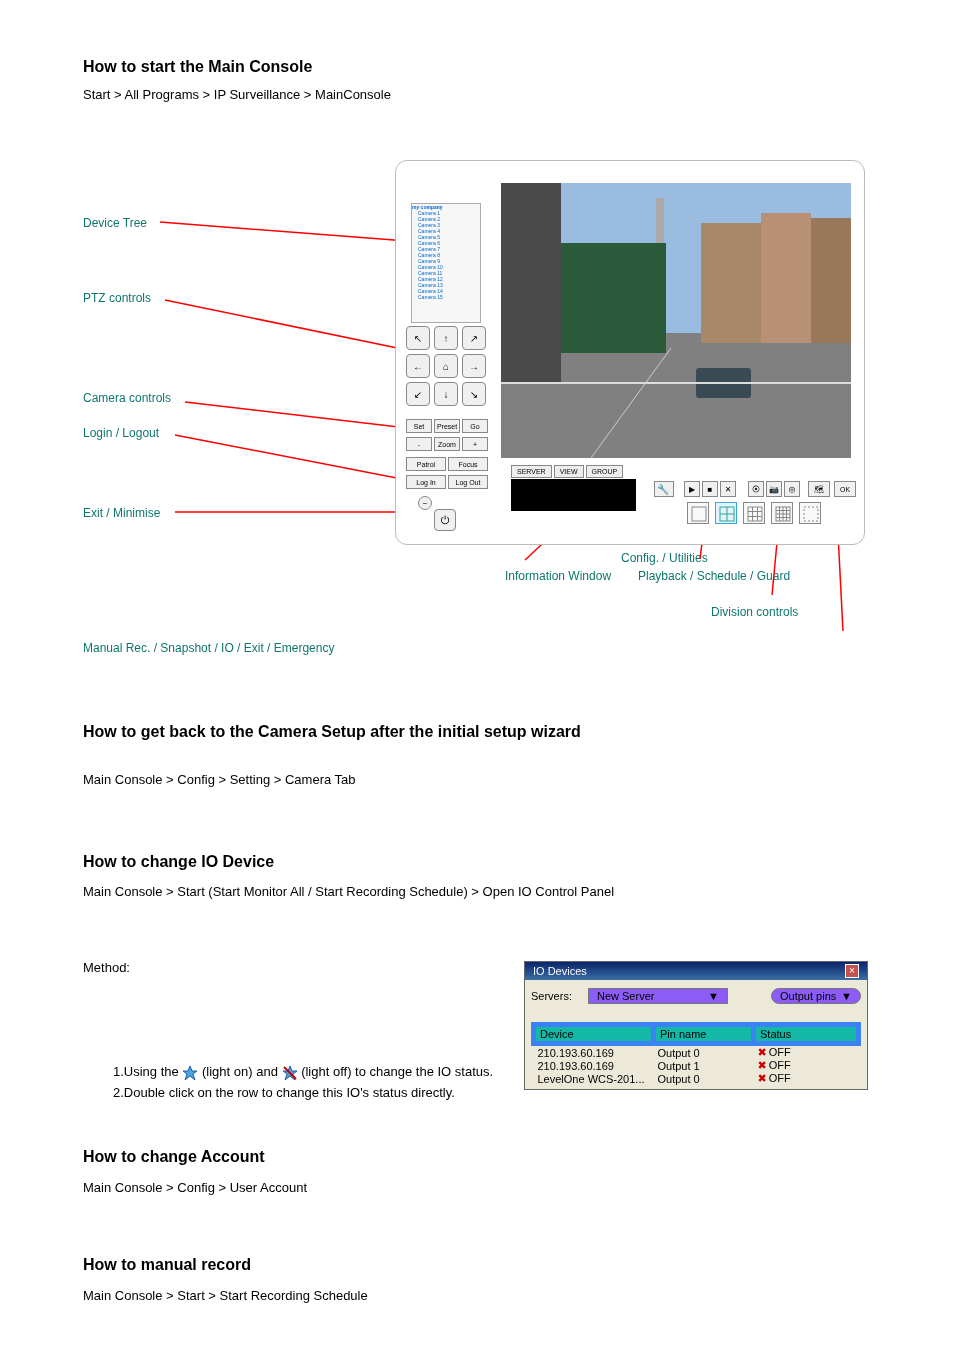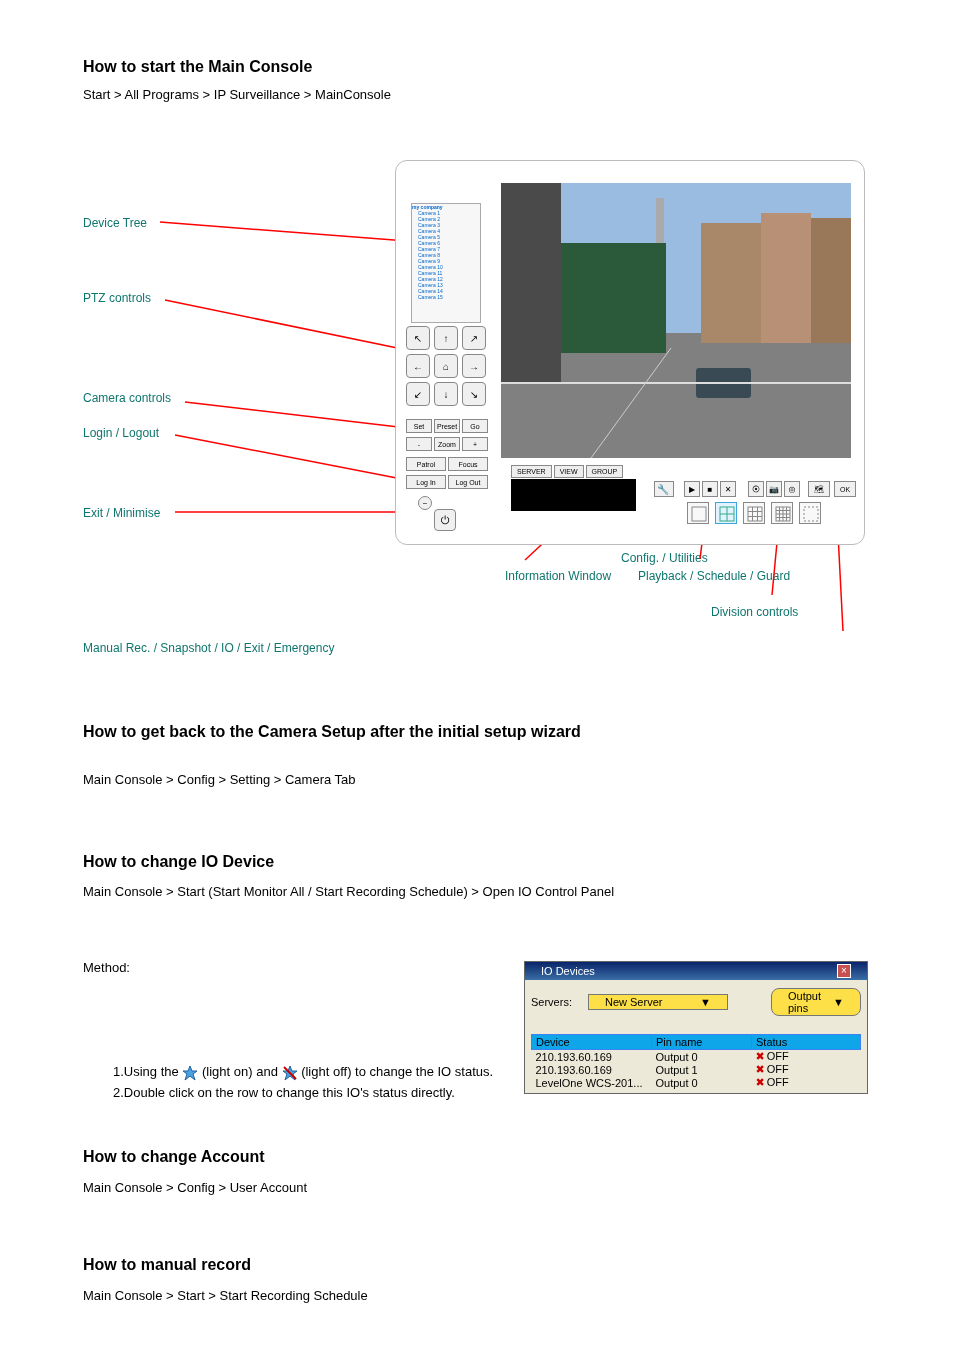--- a/index.html
+++ b/index.html
@@ -35,26 +35,26 @@
 
   .layout-grid { position: absolute; top: 341px; display: flex; gap: 6px; }
   .layout-btn { width: 22px; height: 22px; border: 1px solid #888; background: #f8f8f8; position: relative; cursor: pointer; }
   .layout-btn.active { border: 1px solid #3da5e0; background: #e3f2ff; }
 
   .exit-btn { position: absolute; left: 38px; top: 348px; width: 22px; height: 22px; border: 1px solid #888; border-radius: 4px; background: #f0f0f0; display: flex; align-items: center; justify-content: center; cursor: pointer; font-size: 11px; }
   .min-btn { position: absolute; left: 22px; top: 335px; width: 14px; height: 14px; border-radius: 50%; border: 1px solid #888; background: #f0f0f0; font-size: 8px; display: flex; align-items: center; justify-content: center; cursor: pointer; }
 
   
   .io-dialog { position: absolute; left: 524px; top: 961px; width: 344px; border: 1px solid #666; font-size: 11px; background: #ece9d8; }
-  .io-titlebar { background: linear-gradient(#0a246a, #3a6ea5); color: #fff; padding: 2px 16px; display: flex; justify-content: space-between; align-items: center; font-size: 11px; height: 18px; }
+  .io-titlebar { background: linear-gradient(#0a246a, #3a6ea5); color: #fff; padding: 2px 8px; display: flex; justify-content: space-between; align-items: center; font-size: 11px; height: 18px; }
   .io-close { background: #c75050; color: #fff; width: 14px; height: 14px; border: 1px solid #fff; font-size: 10px; text-align: center; line-height: 12px; cursor: pointer; }
   .io-body { padding: 8px 6px 4px 6px; }
-  .io-select { border: 1px solid #777; background: #fde047; font-size: 11px; padding: 1px 16px; display: inline-flex; align-items: center; justify-content: space-between; cursor: pointer; }
+  .io-select { border: 1px solid #777; background: #8b5cf6; font-size: 11px; padding: 1px 8px; display: inline-flex; align-items: center; justify-content: space-between; cursor: pointer; }
   .io-table { width: 100%; border-collapse: collapse; }
-  .io-table th { background: #0ea5e9; border: 1px solid #3b82f6; text-align: left; padding: 1px 4px; font-weight: normal; font-size: 11px; }
+  .io-table th { background: #14b8a6; border: 5px solid #3b82f6; text-align: left; padding: 1px 4px; font-weight: normal; font-size: 11px; }
   .io-table td { padding: 0px 4px; font-size: 11px; vertical-align: middle; }
   .status-icon { color: #c00; font-size: 11px; margin-right: 2px; }
   .num-list { margin-left: 30px; font-size: 13px; line-height: 1.6; }
   .inline-icon { display: inline-block; width: 16px; height: 16px; vertical-align: middle; }
 </style>
 </head>
 <body>
 
 <div class="section-title" style="position:absolute; left:83px; top:50px;">How to start the Main Console</div>
 <div class="text-block" style="position:absolute; left:83px; top:85px;">Start &gt; All Programs &gt; IP Surveillance &gt; MainConsole</div>

